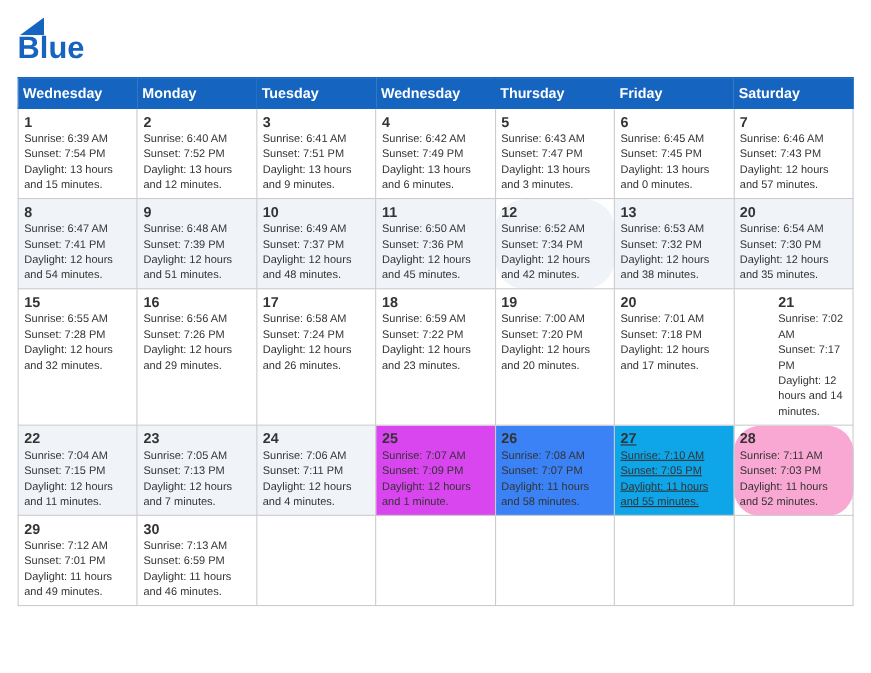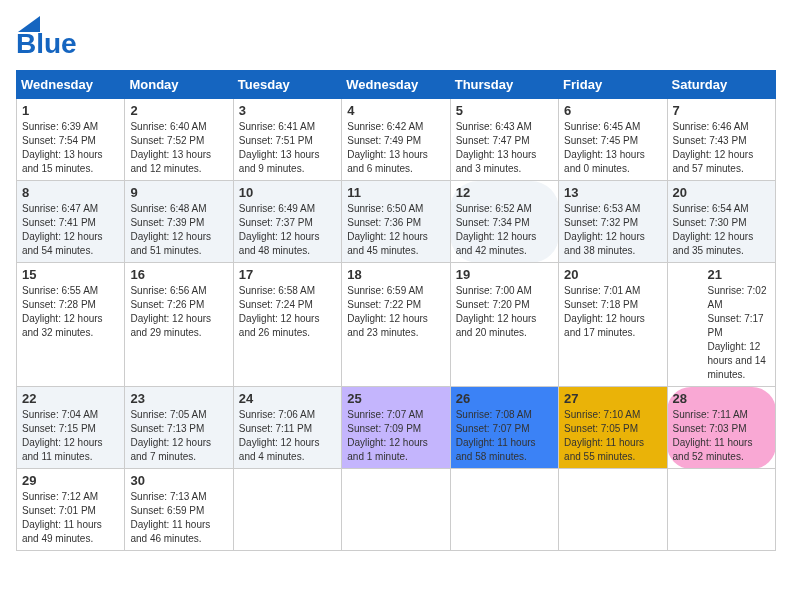--- a/index.html
+++ b/index.html
@@ -205,29 +205,29 @@
           <div class="cell-text">Sunrise: 7:04 AM<br>Sunset: 7:15 PM<br>Daylight: 12 hours and 11 minutes.</div>
         </td>
         <td style="background: rgb(240, 244, 248);">
           <span class="day-num">23</span>
           <div class="cell-text">Sunrise: 7:05 AM<br>Sunset: 7:13 PM<br>Daylight: 12 hours and 7 minutes.</div>
         </td>
         <td style="background: rgb(240, 244, 248);">
           <span class="day-num">24</span>
           <div class="cell-text">Sunrise: 7:06 AM<br>Sunset: 7:11 PM<br>Daylight: 12 hours and 4 minutes.</div>
         </td>
-        <td style="background: #c4b5fd;">
+        <td style="background: #d946ef;">
           <span class="day-num">25</span>
           <div class="cell-text">Sunrise: 7:07 AM<br>Sunset: 7:09 PM<br>Daylight: 12 hours and 1 minute.</div>
         </td>
         <td style="background: #3b82f6;">
           <span class="day-num">26</span>
           <div class="cell-text">Sunrise: 7:08 AM<br>Sunset: 7:07 PM<br>Daylight: 11 hours and 58 minutes.</div>
         </td>
-        <td style="background: #eab308;">
+        <td style="background: #0ea5e9; text-decoration: underline;">
           <span class="day-num">27</span>
           <div class="cell-text">Sunrise: 7:10 AM<br>Sunset: 7:05 PM<br>Daylight: 11 hours and 55 minutes.</div>
         </td>
         <td style="background: #f9a8d4; border-radius: 24px;">
           <span class="day-num">28</span>
           <div class="cell-text">Sunrise: 7:11 AM<br>Sunset: 7:03 PM<br>Daylight: 11 hours and 52 minutes.</div>
         </td>
       </tr>
       <tr>
         <td style="background: rgb(255, 255, 255);">

